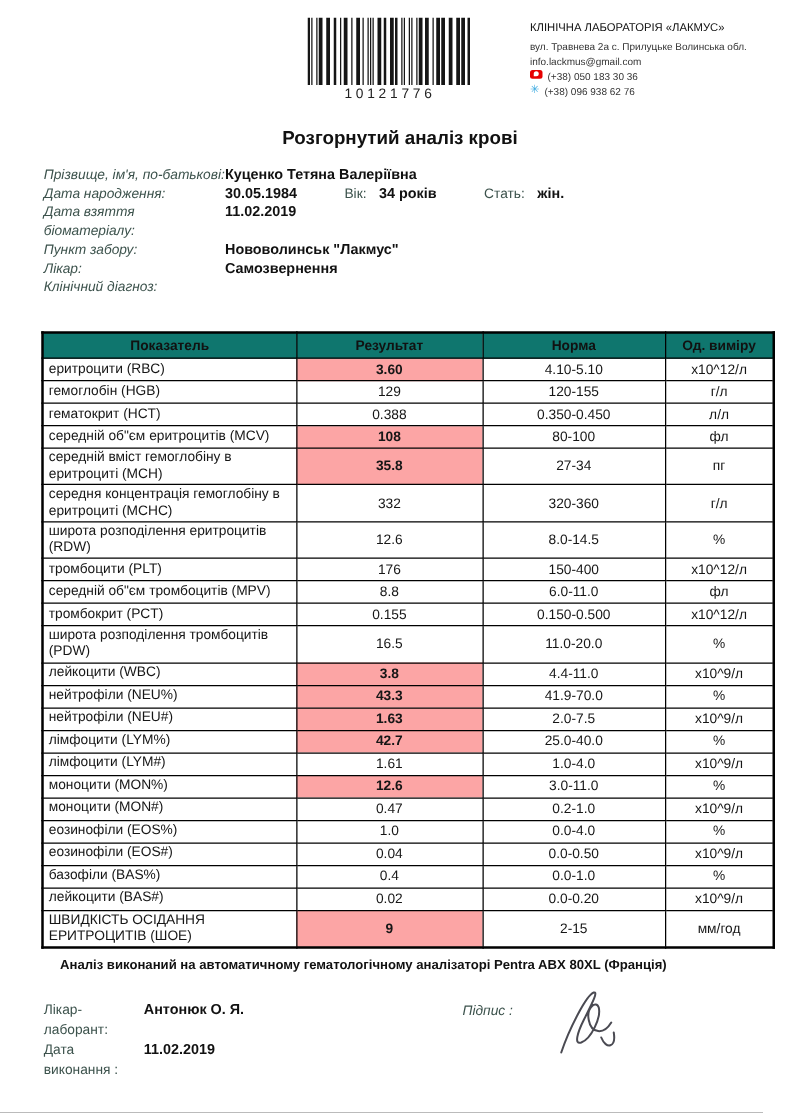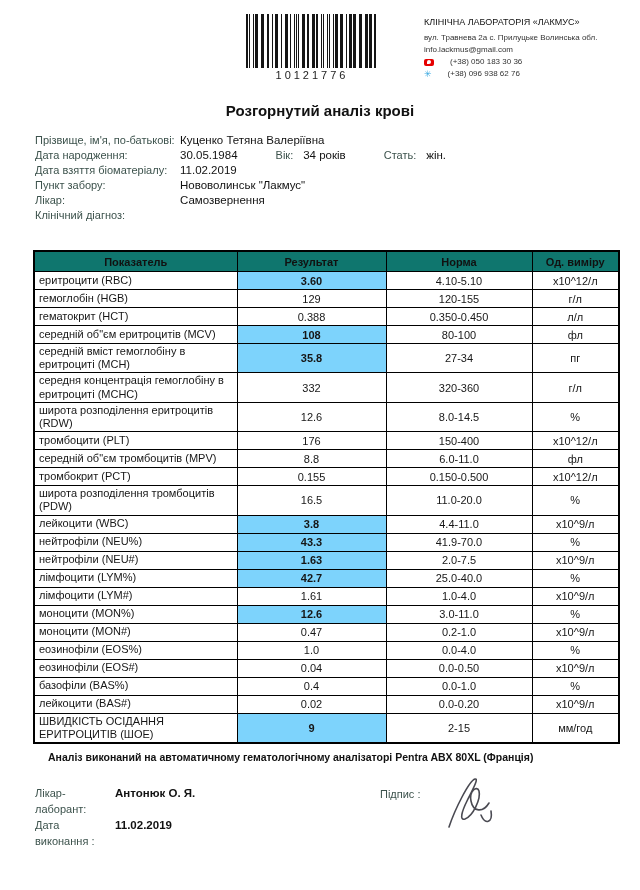--- a/index.html
+++ b/index.html
@@ -9,48 +9,48 @@
     overflow:hidden;
   }
   
   .hdr{position:relative;height:96px;}
   .barcode-box{position:absolute;left:244px;top:14px;width:136px;text-align:center;}
   .barcode-box svg{display:block;margin:0 auto;}
   .barcode-num{font-size:11px;letter-spacing:3px;color:#222;margin-top:1px;}
   .labinfo{position:absolute;left:424px;top:17px;width:210px;}
   .lab-name{font-size:9px;font-weight:normal;color:#111;margin-bottom:5px;}
   .lab-line{font-size:8px;color:#333;line-height:1.5;}
-  .phone-line{display:flex;align-items:center;gap:16px;font-size:8px;color:#333;line-height:1.5;}
+  .phone-line{display:flex;align-items:flex-start;gap:4px;font-size:8px;color:#333;line-height:1.5;}
   .op-icon-red{display:inline-block;width:10px;height:7px;background:#e60000;border-radius:2px;position:relative;}
   .op-icon-red::after{content:"";position:absolute;left:3px;top:1px;width:4px;height:4px;border-radius:50% 50% 50% 0;background:#fff;}
   .op-icon-blue{color:#3aa9e0;font-size:9px;line-height:7px;}
   
   .title{font-size:15px;font-weight:bold;text-align:center;color:#111;margin:6px 0 0 0;}
   
   .patient{margin:14px 0 0 35px;font-size:11px;}
   .p-row{display:flex;line-height:15px;}
-  .p-label{width:145px;flex:0 0 145px;color:#3c524c;}
-  .p-val{font-weight:normal;color:#111;font-size:11.5px;}
+  .p-label{width:145px;flex:0 0 145px;color:#3c524c;font-style:italic;}
+  .p-val{font-weight:bold;color:#111;font-size:11.5px;}
   .inline-grp{display:flex;}
   .inline-grp .p-label2{color:#3c524c;margin-left:38px;margin-right:10px;}
   
   table.results{border-collapse:collapse;table-layout:fixed;width:585px;margin:27px 0 0 33px;border:2px solid #000;}
   table.results th,table.results td{border:1px solid #000;font-size:11px;padding:1px 4px;vertical-align:middle;}
   table.results th{background:#0f766e;font-weight:bold;height:17px;text-align:center;color:#111;}
   table.results td{height:15px;color:#161616;}
   td.c-name{text-align:left;line-height:1.2;}
   td.c-mid{text-align:center;}
-  td.hl{background:#7dd3fc;font-weight:bold;}
+  td.hl{background:#fca5a5;font-weight:bold;}
   
   .note{font-size:10.5px;font-weight:bold;color:#111;margin:7px 0 0 48px;}
   .footer{position:relative;margin:22px 0 0 35px;font-size:11px;height:70px;}
   .f-row{display:flex;line-height:16px;}
   .f-label{width:80px;flex:0 0 80px;color:#3c524c;}
   .f-val{font-weight:bold;color:#111;font-size:11.5px;}
-  .sig-label{position:absolute;left:345px;top:3px;color:#3c524c;}
+  .sig-label{position:absolute;left:335px;top:3px;color:#3c524c;font-style:italic;}
   .signature{position:absolute;left:400px;top:-10px;}
 </style>
 </head>
 <body>
 
 <div class="page">
 
   <div class="hdr">
     <div class="barcode-box">
       <svg width="132" height="54" id="barcode-svg">

